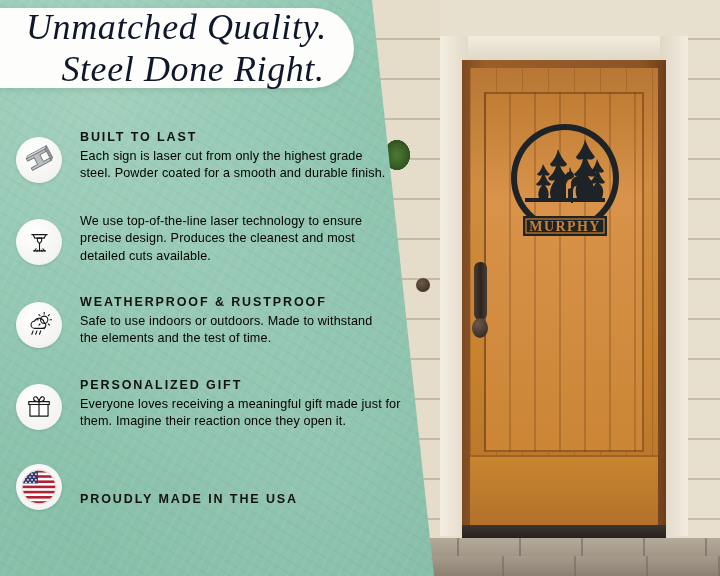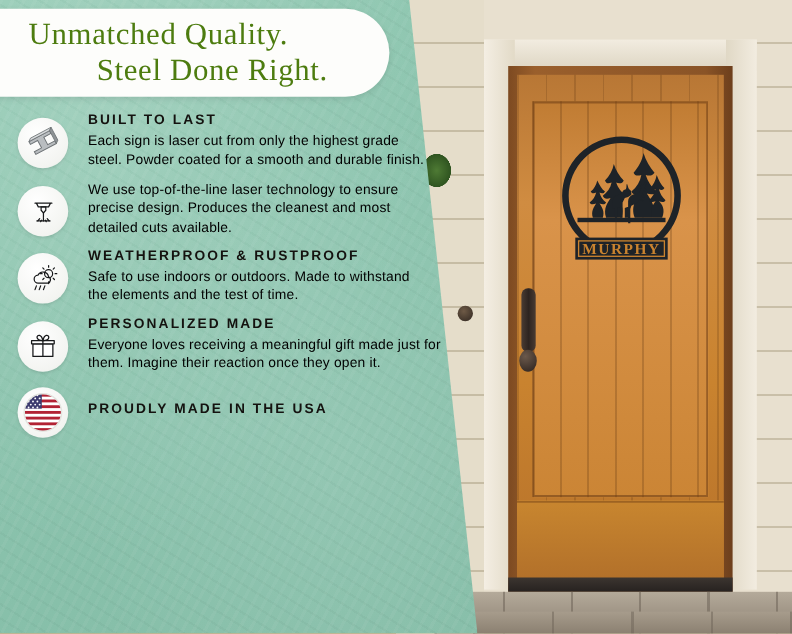--- a/index.html
+++ b/index.html
@@ -103,29 +103,29 @@
   
   .pill {
     position:absolute; left:-40px; top:8px; width:394px; height:80px;
     background:#fdfdfb; border-radius:44px;
     box-shadow:0 2px 6px rgba(0,0,0,.10);
     display:flex; flex-direction:column; justify-content:center;
     padding-left:66px; padding-right:14px;
   }
   .pill .h1 {
     font-family:"Liberation Serif", serif;
-    font-weight:400;
-    font-size:28px; line-height:1.18; color:#4d7c0f;
+    font-style:italic; font-weight:400;
+    font-size:36px; line-height:1.18; color:#0f172a;
     letter-spacing:.6px; white-space:nowrap;
   }
   .pill .h1.l2 { padding-left:20px;text-align:center; }
 
   
   .features { position:absolute; left:0; top:100px; width:460px; }
-  .feature { position:relative; display:flex; align-items:center; margin-bottom:7px; }
+  .feature { position:relative; display:flex; align-items:flex-end; margin-bottom:7px;margin-top:28px; }
   .badge {
     flex:0 0 auto; width:46px; height:46px; margin-left:16px; margin-top:6px;
     border-radius:50%;
     background:radial-gradient(circle at 38% 32%, #ffffff, #f3f4f1 72%, #e6e8e3);
     box-shadow:0 1px 3px rgba(0,0,0,.13);
     display:flex; align-items:center; justify-content:center;
     overflow:hidden;
   }
   .ftext { padding-left:18px; padding-top:2px; width:330px; }
   .fhead {
@@ -258,21 +258,21 @@
           <g fill="none" stroke="#17181a" stroke-width="1.4" stroke-linejoin="round">
             <path d="M6 14h22v14H6z" fill="#ffffff"></path>
             <path d="M4.5 10.5h25V14h-25z" fill="#ffffff"></path>
             <path d="M17 10.5V28"></path>
             <path d="M17 10.5c-3.2 0-6.5-1-6.5-3.6 0-1.6 1.3-2.6 2.8-2.2 2 .6 3.2 3.4 3.7 5.8z" fill="#ffffff"></path>
             <path d="M17 10.5c3.2 0 6.5-1 6.5-3.6 0-1.6-1.3-2.6-2.8-2.2-2 .6-3.2 3.4-3.7 5.8z" fill="#ffffff"></path>
           </g>
         </svg>
       </div>
       <div class="ftext">
-        <div class="fhead">PERSONALIZED MADE</div>
+        <div class="fhead">PERSONALIZED GIFT</div>
         <div class="fbody wide">Everyone loves receiving a meaningful gift made just for them. Imagine their reaction once they open it.</div>
       </div>
     </div>
 
     <div class="feature">
       <div class="badge">
         <svg viewBox="0 0 40 40" width="40" height="40">
           <defs>
             <clipPath id="flagclip">
                 <circle cx="20" cy="20" r="17"></circle>

